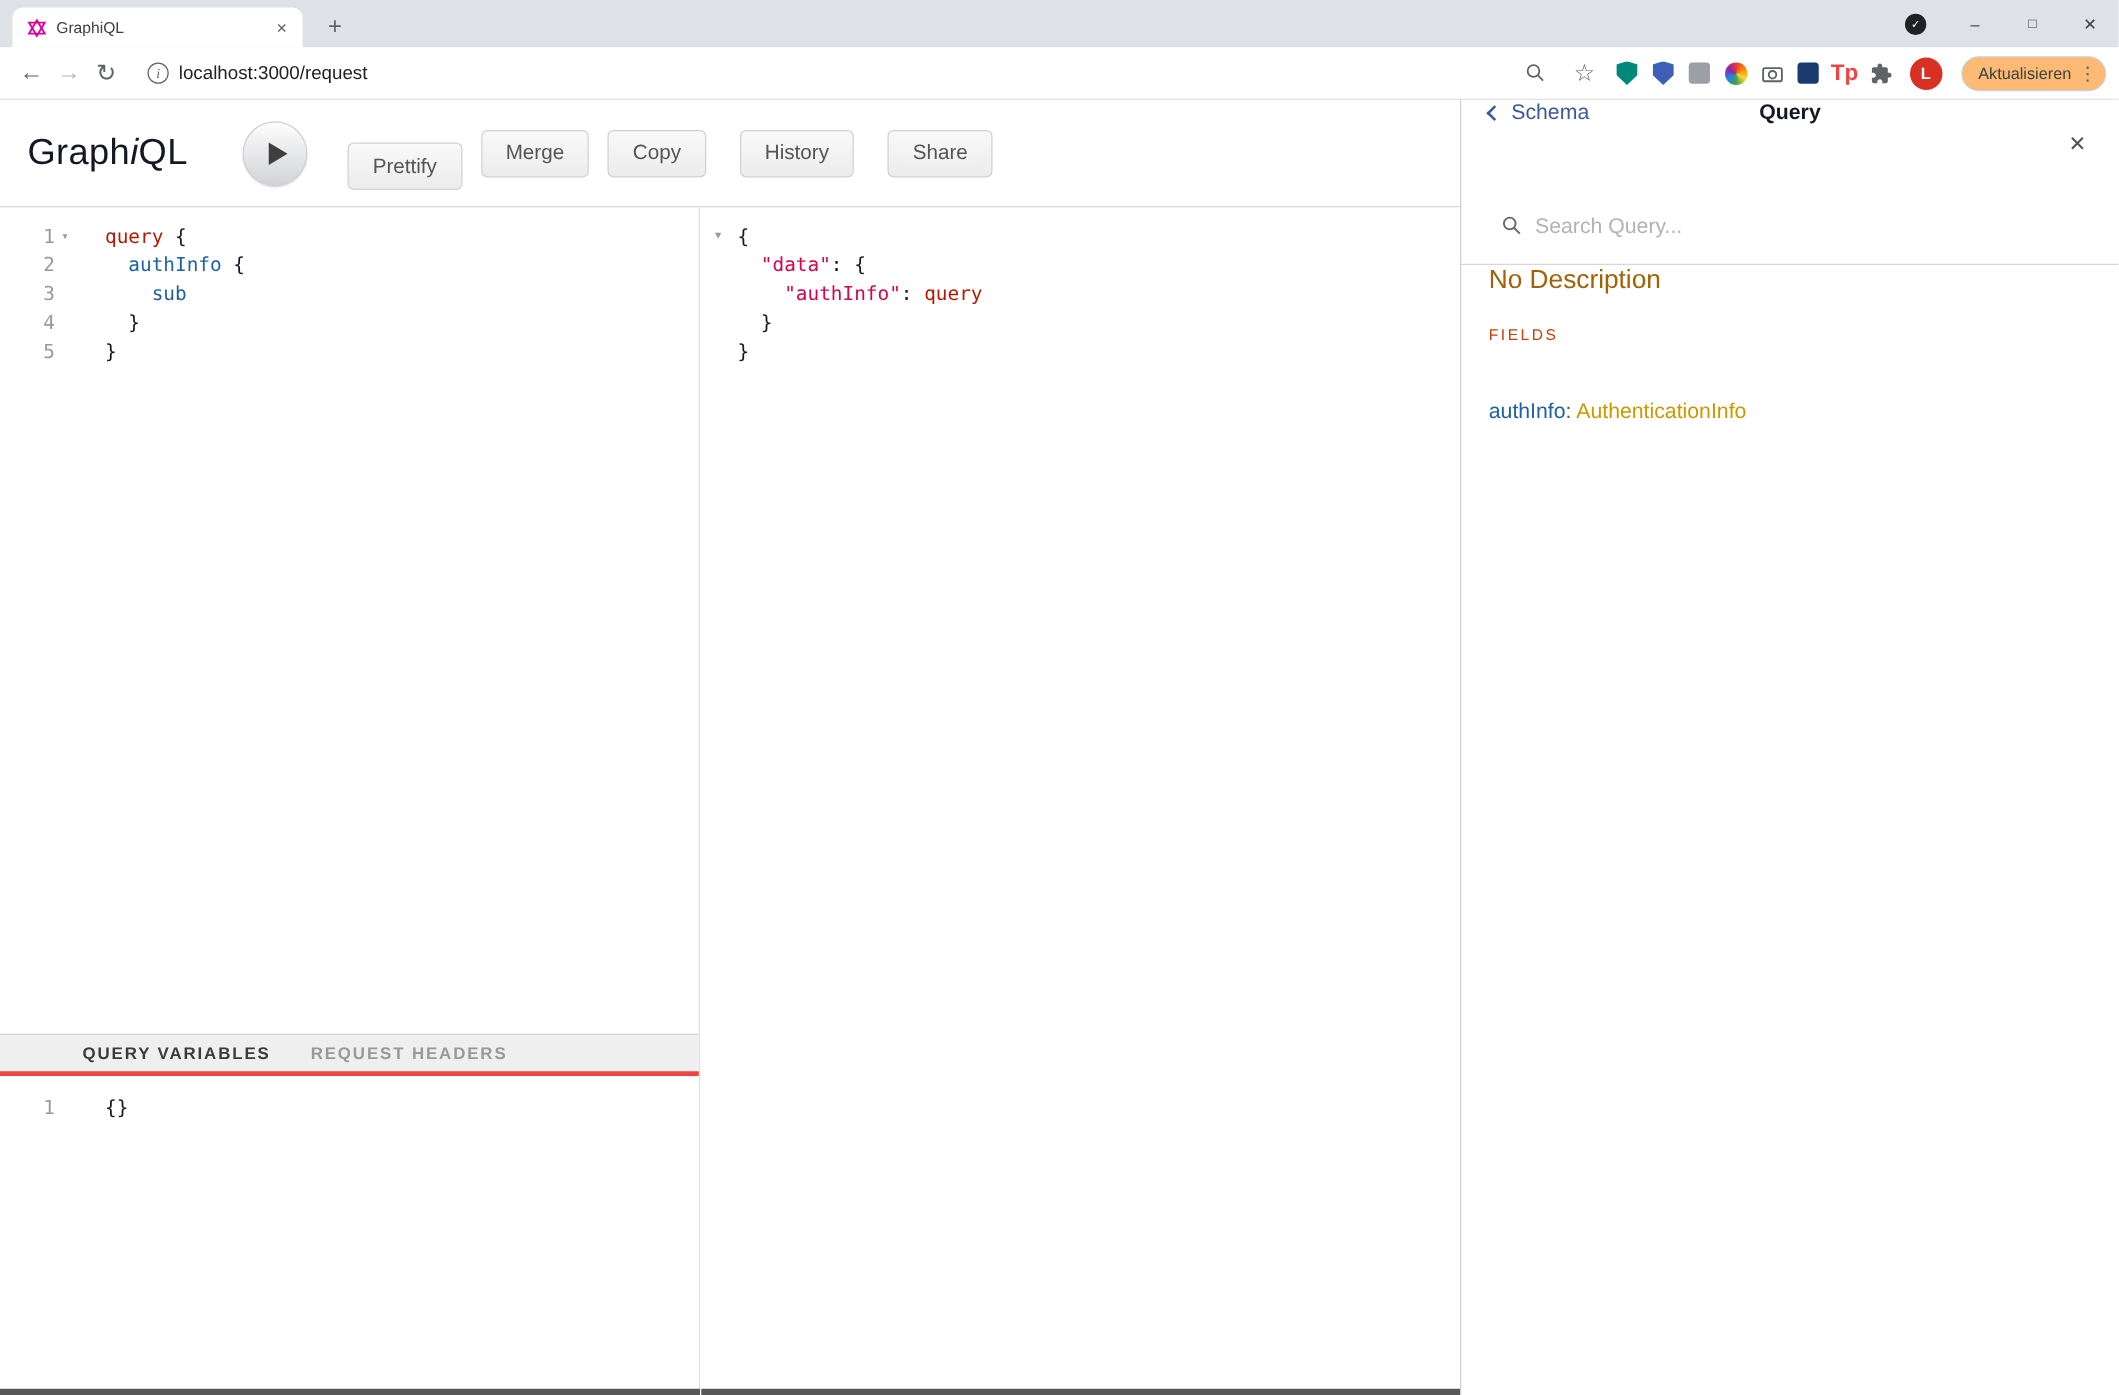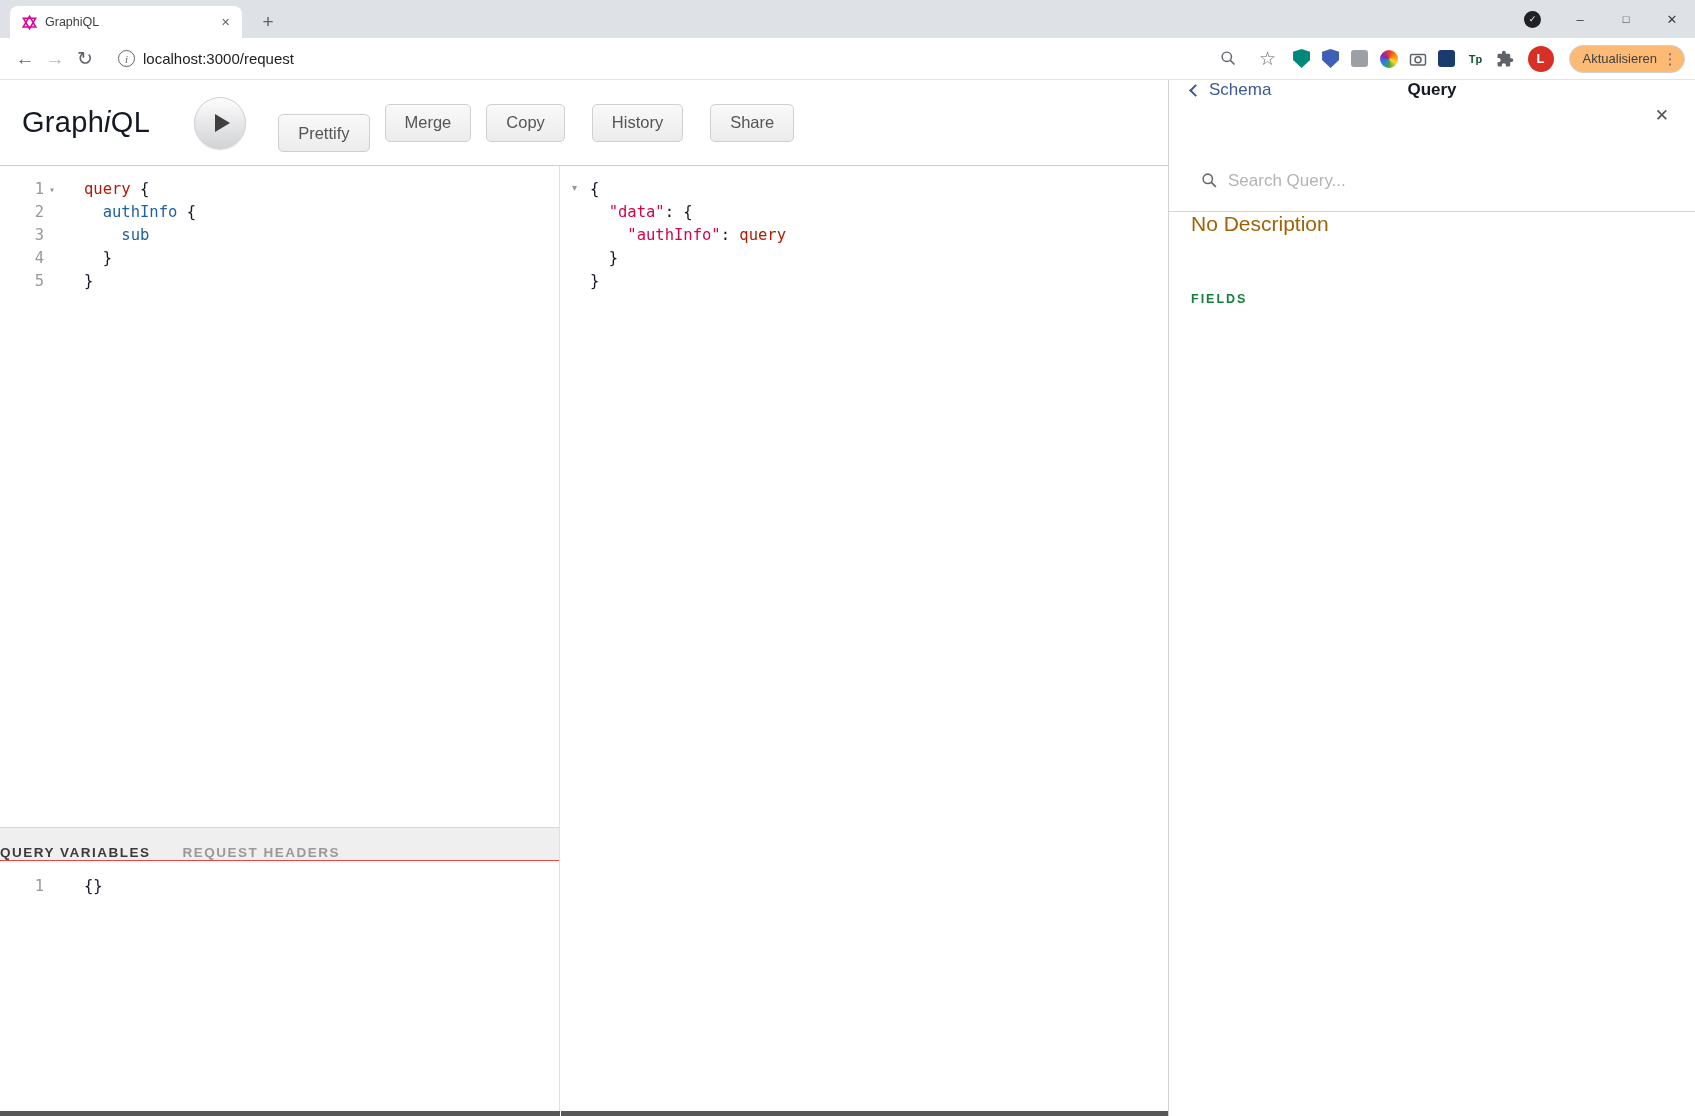--- a/index.html
+++ b/index.html
@@ -35,21 +35,21 @@
   .address-bar { flex:1; display:flex; align-items:center; height:32px; }
   .nav-right { display:flex; align-items:center; gap:9px; }
   .ext-icon { width:20px; height:20px; display:flex; align-items:center; justify-content:center; }
   .shield { width:17px; height:19px; clip-path:polygon(50% 0,100% 14%,100% 58%,50% 100%,0 58%,0 14%); }
   .shield.teal { background:#00897b; }
   .shield.blue { background:#3f5eb5; }
   .gray-box { width:17px; height:17px; background:#9aa0a6; border-radius:3px; }
   .rainbow { width:18px; height:18px; border-radius:50%;
              background:conic-gradient(#e53935,#fb8c00,#fdd835,#43a047,#1e88e5,#8e24aa,#e53935); }
   .navy-box { width:17px; height:17px; background:#1a3b6e; border-radius:3px; }
-  .tp-label { color:#14532d; font-weight:bold; font-size:11px; }
+  .tp-label { color:#ef4444; font-weight:bold; font-size:18px; }
   .avatar { width:26px; height:26px; border-radius:50%; background:#d93025; color:#fff; font-size:13px;
             font-weight:bold; display:flex; align-items:center; justify-content:center; margin-left:4px; }
   .update-pill { display:flex; align-items:center; height:28px; border:1px solid #cdd0d4; border-radius:14px;
                  padding:0 4px 0 13px; margin-left:6px; background:#fdba74; }
   .update-label { font-size:13px; color:#3c4043; }
   .kebab { width:20px; height:26px; display:flex; align-items:center; justify-content:center;
            color:#5f6368; font-size:15px; margin-left:3px; }
 
   
   .gql-topbar { position:absolute; top:80px; left:0; width:1168px; height:86px; background:#fff;
@@ -76,22 +76,22 @@
   .gutter { flex:0 0 44px; width:44px; text-align:right; color:#999; }
   .fold { flex:0 0 16px; width:16px; text-align:center; color:#999; font-size:10px; line-height:23px; }
   .code-text { padding-left:4px;margin-left:20px; }
   .tok-plain { color:#141823; }
   .tok-kw { color:#B11A04; }
   .tok-prop { color:#1F61A0; }
   .tok-def { color:#D2054E; }
   .tok-null { color:#B11A04; }
 
   .var-section { position:absolute; left:0; right:0; top:661px; bottom:0; display:flex; flex-direction:column; }
-  .var-tabs { height:34px; background:#efefef; border-top:1px solid #d6d6d6; border-bottom:1px solid #ef4444;
-              display:flex; align-items:flex-end; gap:32px; }
+  .var-tabs { height:34px; background:#efefef; border-top:1px solid #d6d6d6; border-bottom:4px solid #ef4444;
+              display:flex; align-items:center; padding-left:66px; gap:32px; }
   .var-tab { font-size:13.5px; font-weight:bold; letter-spacing:1.5px; color:#3b3b3b; }
   .var-tab.inactive { color:#999; }
   .var-editor { flex:1; padding-top:14px; background:#fff; }
 
   .result-pane { flex:1; position:relative; padding-top:12px; background:#fff; }
   .result-line { white-space:pre; font-family:"DejaVu Sans Mono","Liberation Mono",monospace;
                  font-size:15.5px; line-height:23px; padding-left:30px; }
   .result-fold { position:absolute; left:12px; top:16px; color:#999; font-size:10px; }
 
   .scroll-strip { position:absolute; bottom:0; height:5px; background:#585858; }
@@ -109,21 +109,21 @@
                 font-size:17px; color:#141823; }
   .docs-close { position:absolute; right:26px; top:50%; transform:translateY(-50%); color:#555;
                 font-size:17px; }
   .docs-search { height:62px; display:flex; align-items:center; padding:0 22px 0 32px;
                  border-bottom:1px solid #d6d6d6; }
   .docs-search input { border:none; outline:none; flex:1; font-size:17px; color:#333; margin-left:10px;
                        font-family:"Liberation Sans",sans-serif; }
   .docs-search input::placeholder { color:#b3b3b3; }
   .docs-content { padding:0 22px; }
   .no-desc { font-size:21px; color:#a16207; }
-  .fields-heading { margin-top:56px; font-size:12.5px; font-weight:bold; letter-spacing:2px; color:#15803d; }
+  .fields-heading { margin-top:25px; font-size:12.5px; font-weight:normal; letter-spacing:2px; color:#c2410c; }
   .field-row { margin-top:44px; font-size:17px; }
   .field-name { color:#1F61A0; }
   .field-sep { color:#555; }
   .field-type { color:#CA9800; }
   .field-desc { margin-top:28px; margin-left:8px; font-size:16.5px; color:#777; }
 </style>
 </head>
 <body>
 
 <div class="tabstrip">
@@ -280,14 +280,18 @@
   <div class="docs-search">
     <svg viewBox="0 0 20 20" width="17" height="17">
       <circle cx="8" cy="8" r="5.5" fill="none" stroke="#666" stroke-width="1.8"></circle>
       <line x1="12.2" y1="12.2" x2="17.5" y2="17.5" stroke="#666" stroke-width="1.8"></line>
     </svg>
     <input type="text" placeholder="Search Query..." style="">
   </div>
   <div class="docs-content">
     <div class="no-desc">No Description</div>
     <div class="fields-heading">FIELDS</div>
+    <div class="field-row">
+      <span class="field-name">authInfo</span><span class="field-sep">:</span>
+      <span class="field-type">AuthenticationInfo</span>
+    </div>
   </div>
 </div>
 
 </body></html>

